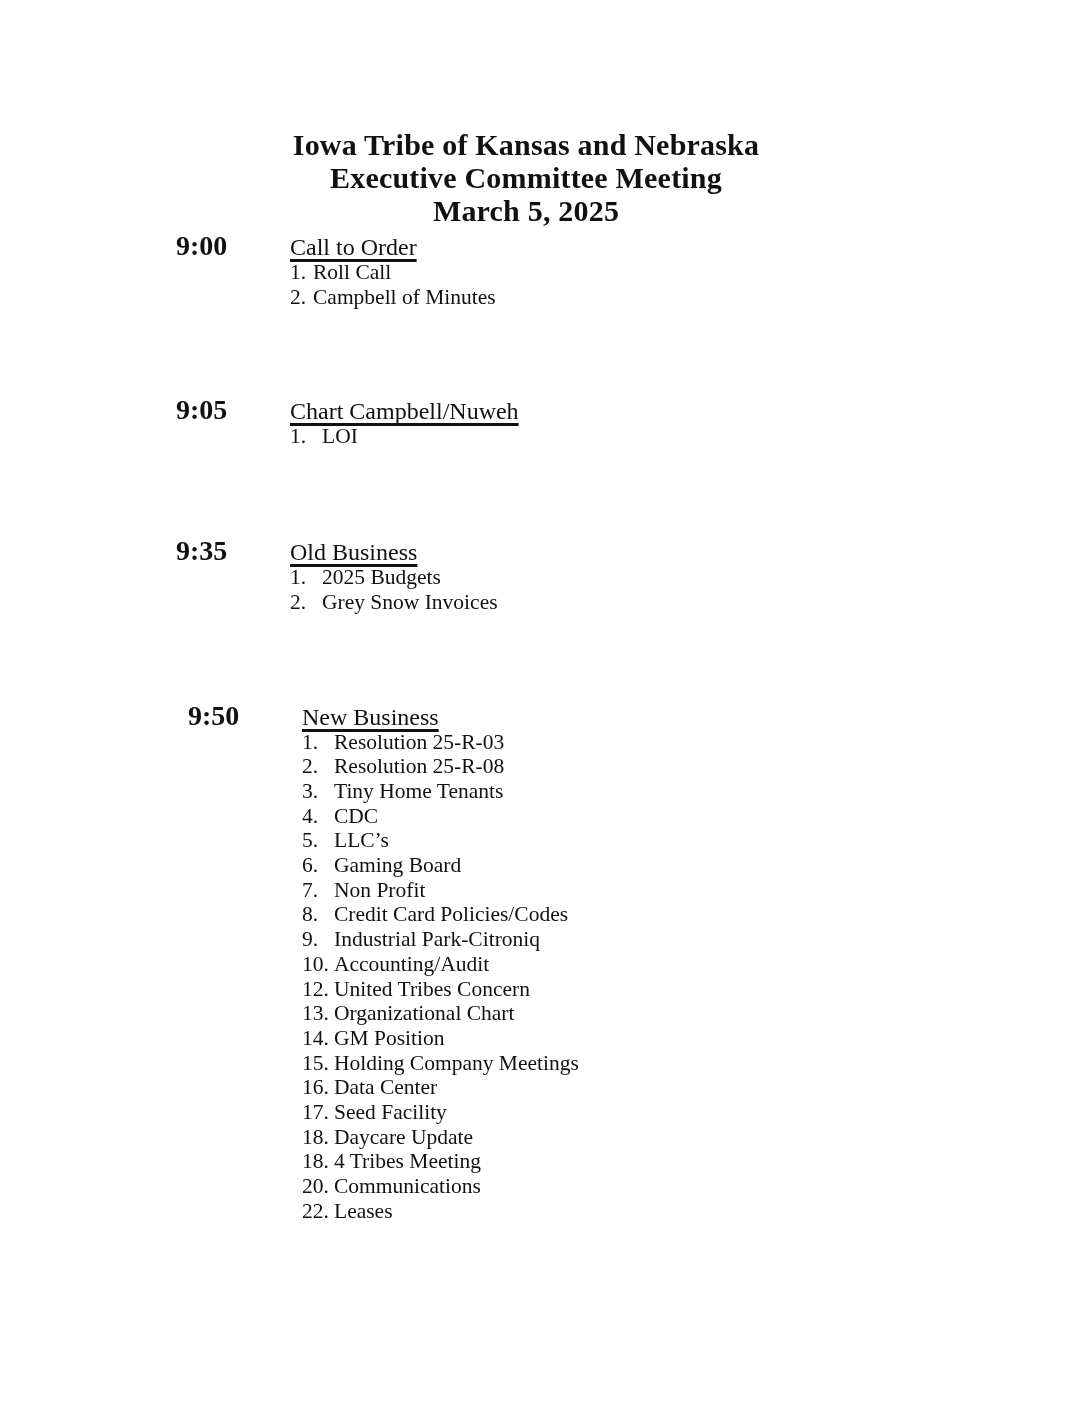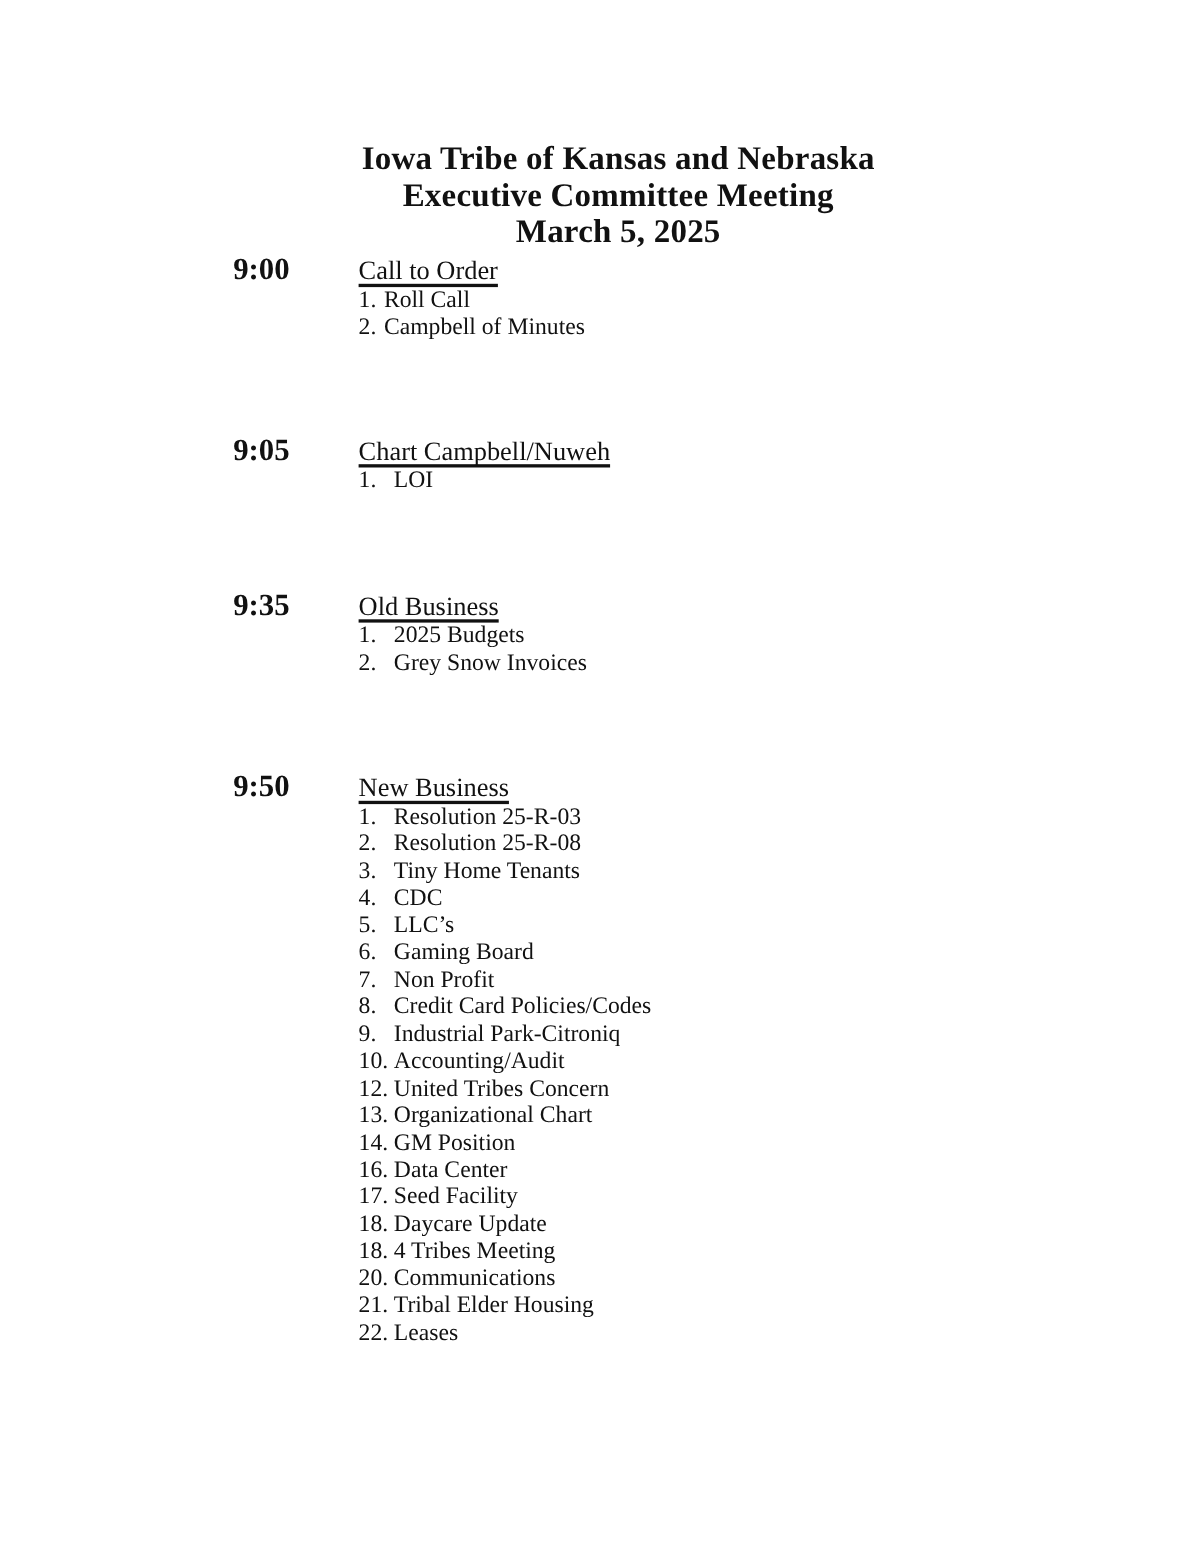--- a/index.html
+++ b/index.html
@@ -12,21 +12,20 @@
     height: 1408px;
     font-family: "Liberation Serif", serif;
     color: #111111;
   }
   .page {
     position: relative;
     width: 1052px;
     height: 1408px;
     background: #ffffff;
     overflow: hidden;
-    padding-left: 36px;
   }
   .title-block {
     padding-top: 128px;
     text-align: center;
     font-weight: bold;
     font-size: 30px;
     line-height: 33px;
     letter-spacing: 0.2px;
   }
   .agenda-section .sec-header {
@@ -47,21 +46,21 @@
     font-weight: normal;
     line-height: 26px;
     text-decoration: underline;
     text-decoration-thickness: 3px;
     text-underline-offset: 4px;
     text-decoration-skip-ink: none;
   }
   .sec-1 { margin-top: 6px; }
   .sec-2 { margin-top: 88px; }
   .sec-3 { margin-top: 89px; }
-  .sec-4 { margin-top: 88px; }
+  .sec-4 { margin-top: 88px; margin-left: 12px; }
   .items {
     margin-left: 290px;
     font-size: 21.5px;
     line-height: 24.7px;
   }
   .item { display: flex; }
   .item .num {
     width: 32px;
     flex: none;
   }
@@ -177,43 +176,43 @@
       </div>
       <div class="item">
         <span class="num">13.</span>
         <span class="txt">Organizational Chart</span>
       </div>
       <div class="item">
         <span class="num">14.</span>
         <span class="txt">GM Position</span>
       </div>
       <div class="item">
+        <span class="num">15.</span>
+        <span class="txt">Holding Company Meetings</span>
+      </div>
+      <div class="item">
         <span class="num">16.</span>
         <span class="txt">Data Center</span>
       </div>
       <div class="item">
         <span class="num">17.</span>
         <span class="txt">Seed Facility</span>
       </div>
       <div class="item">
         <span class="num">18.</span>
         <span class="txt">Daycare Update</span>
       </div>
       <div class="item">
         <span class="num">18.</span>
         <span class="txt">4 Tribes Meeting</span>
       </div>
       <div class="item">
         <span class="num">20.</span>
         <span class="txt">Communications</span>
       </div>
       <div class="item">
-        <span class="num">21.</span>
-        <span class="txt">Tribal Elder Housing</span>
-      </div>
-      <div class="item">
         <span class="num">22.</span>
         <span class="txt">Leases</span>
       </div>
     </div>
   </section>
 
 </div>
 
 </body></html>

